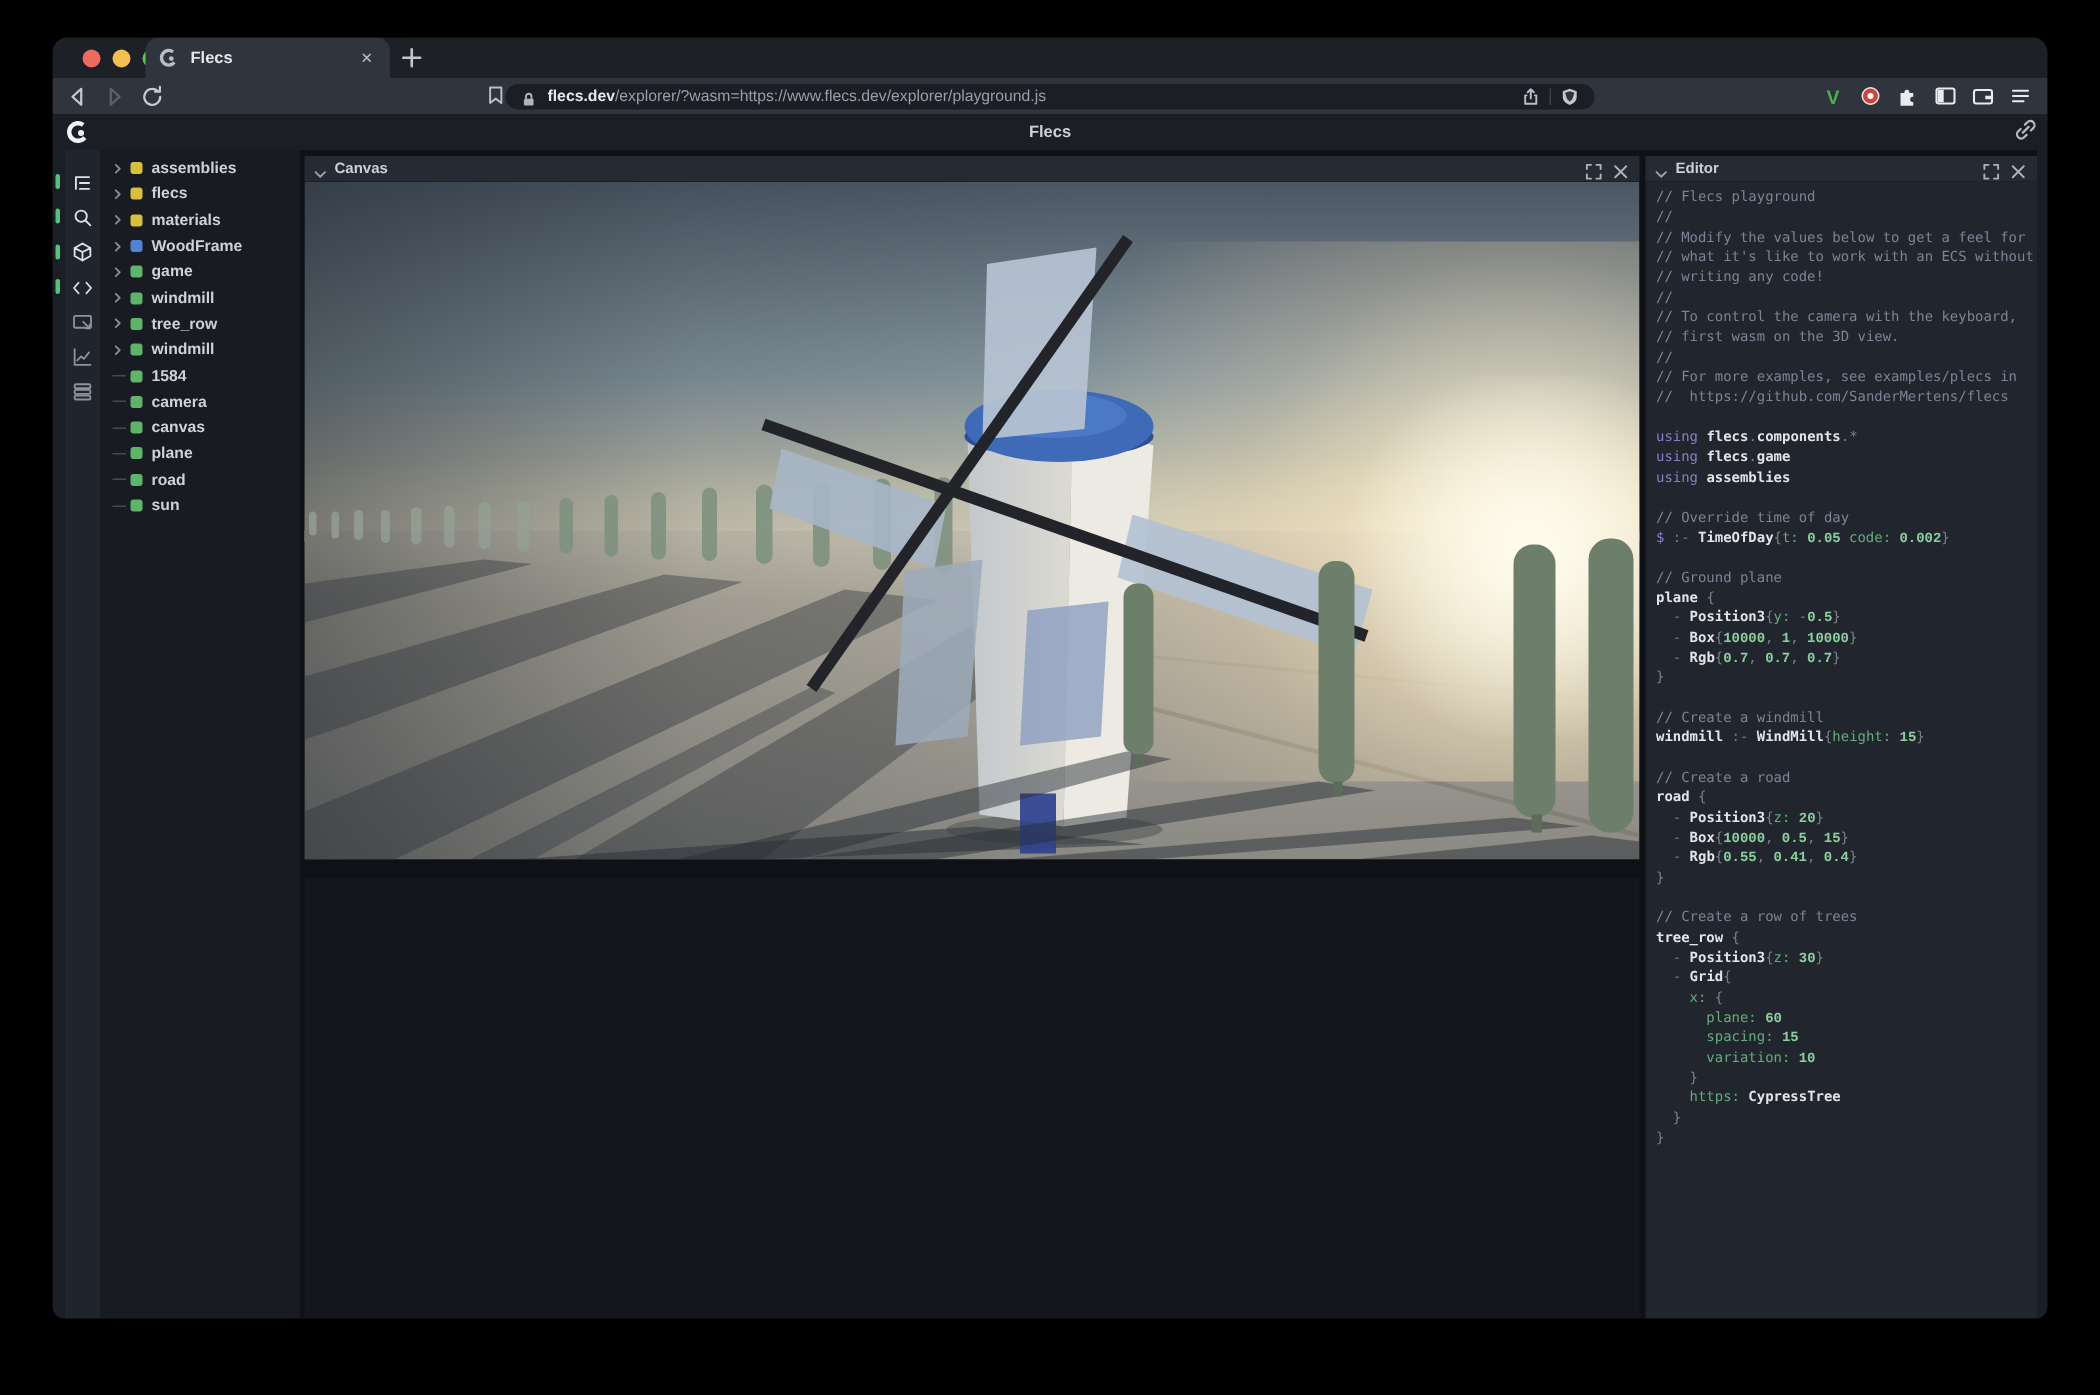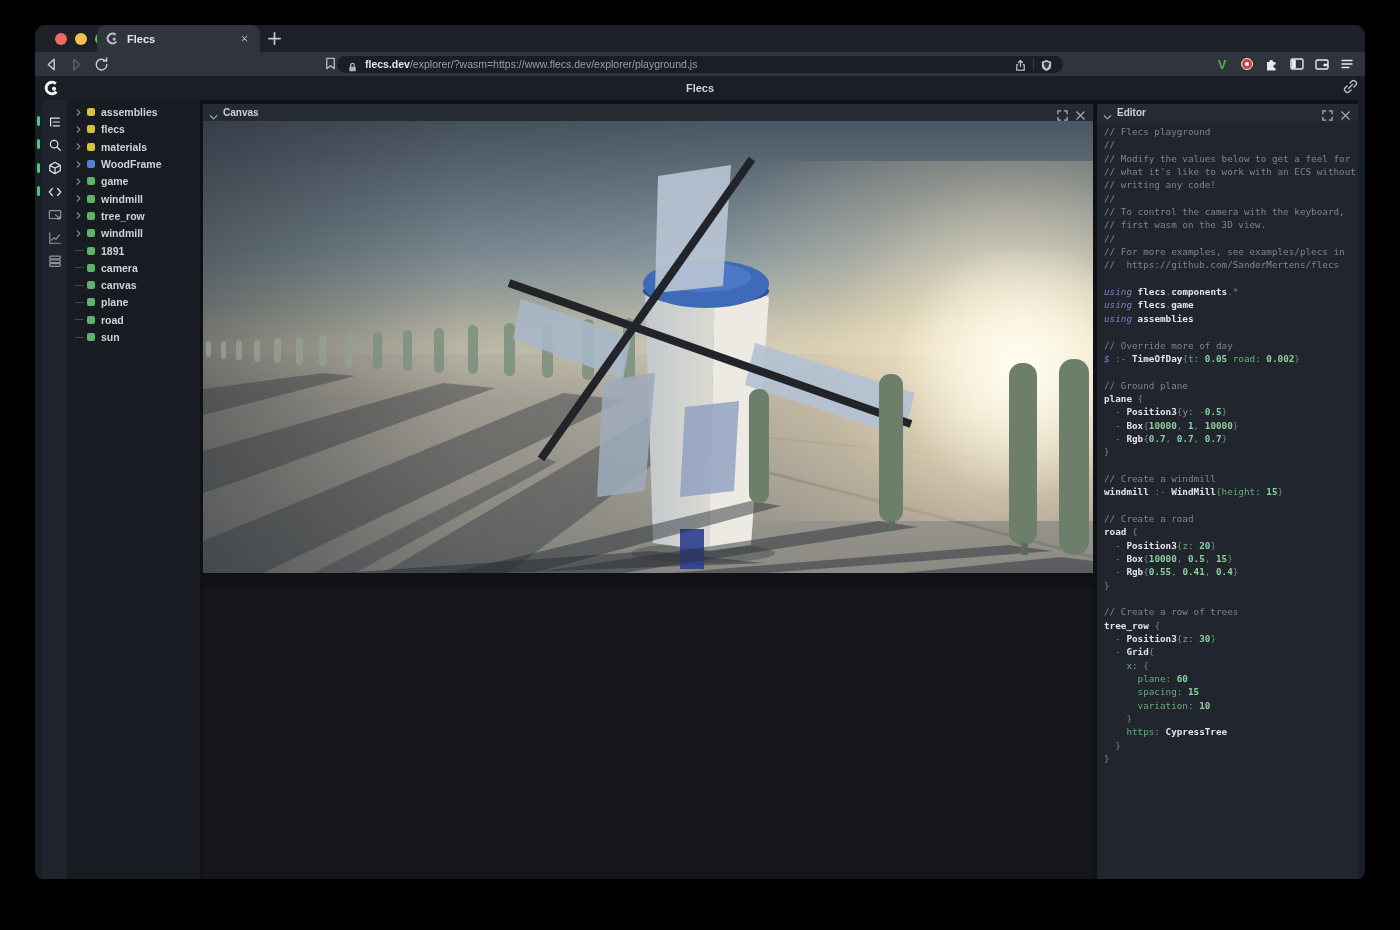--- a/index.html
+++ b/index.html
@@ -71,22 +71,22 @@
   .panel-h .hic{width:11px;height:11px;color:#aeb3bb;margin-right:7px;}
   .canvasbody{height:452px;flex:none;background:#000;}
   .canvasbody svg{display:block;width:100%;height:100%;}
   .gap13{height:13px;flex:none;}
   .searchbody{flex:1;background:#14161b;}
   
   .editcol{width:261px;flex:none;display:flex;flex-direction:column;padding-top:4px;}
   .editbody{flex:1;background:#21252e;overflow:hidden;padding:4px 0 0 7px;
             font-family:"DejaVu Sans Mono",monospace;font-size:9.3px;}
   .code-line{height:13.35px;line-height:13.35px;white-space:pre;}
-  .cm{color:#7b8496;} .kw{color:#8b7ec9;font-style:italic;} .id{color:#e2e4e8;font-weight:700;}
-  .pu{color:#79808c;} .ky{color:#67ab7b;} .nu{color:#8ccf9c;font-weight:700;}
+  .cm{color:#7b8496;} .kw{color:#8b7ec9;} .id{color:#e2e4e8;font-weight:700;}
+  .pu{color:#79808c;} .ky{color:#67ab7b;} .nu{color:#8ccf9c;font-weight:700;font-family:Liberation Mono, monospace;}
   svg.ln{stroke:currentColor;fill:none;stroke-width:1.4;stroke-linecap:round;stroke-linejoin:round;}
 </style>
 </head>
 <body>
 
 <div class="screen">
  <div class="window">
 
   <div class="tabbar">
     <div class="lights">
@@ -325,21 +325,21 @@
                 </svg>
               </span>
               <span class="sq" style="background:#5eb469"></span>
               <span class="tlabel">windmill</span>
             </div>
             <div class="trow">
               <span class="tw">
                 <span class="dash"></span>
               </span>
               <span class="sq" style="background:#5eb469"></span>
-              <span class="tlabel">1891</span>
+              <span class="tlabel">1584</span>
             </div>
             <div class="trow">
               <span class="tw">
                 <span class="dash"></span>
               </span>
               <span class="sq" style="background:#5eb469"></span>
               <span class="tlabel">camera</span>
             </div>
             <div class="trow">
               <span class="tw">
@@ -542,22 +542,22 @@
               <div class="code-line"><span class="cm">// To control the camera with the keyboard,</span></div>
               <div class="code-line"><span class="cm">// first wasm on the 3D view.</span></div>
               <div class="code-line"><span class="cm">//</span></div>
               <div class="code-line"><span class="cm">// For more examples, see examples/plecs in</span></div>
               <div class="code-line"><span class="cm">//  https://github.com/SanderMertens/flecs</span></div>
               <div class="code-line">&nbsp;</div>
               <div class="code-line"><span class="kw">using </span><span class="id">flecs</span><span class="pu">.</span><span class="id">components</span><span class="pu">.*</span></div>
               <div class="code-line"><span class="kw">using </span><span class="id">flecs</span><span class="pu">.</span><span class="id">game</span></div>
               <div class="code-line"><span class="kw">using </span><span class="id">assemblies</span></div>
               <div class="code-line">&nbsp;</div>
-              <div class="code-line"><span class="cm">// Override more of day</span></div>
-              <div class="code-line"><span class="kw">$</span><span class="pu"> :- </span><span class="id">TimeOfDay</span><span class="pu">{</span><span class="ky">t: </span><span class="nu">0.05</span><span class="ky"> road: </span><span class="nu">0.002</span><span class="pu">}</span></div>
+              <div class="code-line"><span class="cm">// Override time of day</span></div>
+              <div class="code-line"><span class="kw">$</span><span class="pu"> :- </span><span class="id">TimeOfDay</span><span class="pu">{</span><span class="ky">t: </span><span class="nu">0.05</span><span class="ky"> code: </span><span class="nu">0.002</span><span class="pu">}</span></div>
               <div class="code-line">&nbsp;</div>
               <div class="code-line"><span class="cm">// Ground plane</span></div>
               <div class="code-line"><span class="id">plane</span><span class="pu"> {</span></div>
               <div class="code-line"><span class="pu">  - </span><span class="id">Position3</span><span class="pu">{</span><span class="ky">y: </span><span class="pu">-</span><span class="nu">0.5</span><span class="pu">}</span></div>
               <div class="code-line"><span class="pu">  - </span><span class="id">Box</span><span class="pu">{</span><span class="nu">10000</span><span class="pu">, </span><span class="nu">1</span><span class="pu">, </span><span class="nu">10000</span><span class="pu">}</span></div>
               <div class="code-line"><span class="pu">  - </span><span class="id">Rgb</span><span class="pu">{</span><span class="nu">0.7</span><span class="pu">, </span><span class="nu">0.7</span><span class="pu">, </span><span class="nu">0.7</span><span class="pu">}</span></div>
               <div class="code-line"><span class="pu">}</span></div>
               <div class="code-line">&nbsp;</div>
               <div class="code-line"><span class="cm">// Create a windmill</span></div>
               <div class="code-line"><span class="id">windmill</span><span class="pu"> :- </span><span class="id">WindMill</span><span class="pu">{</span><span class="ky">height: </span><span class="nu">15</span><span class="pu">}</span></div>

